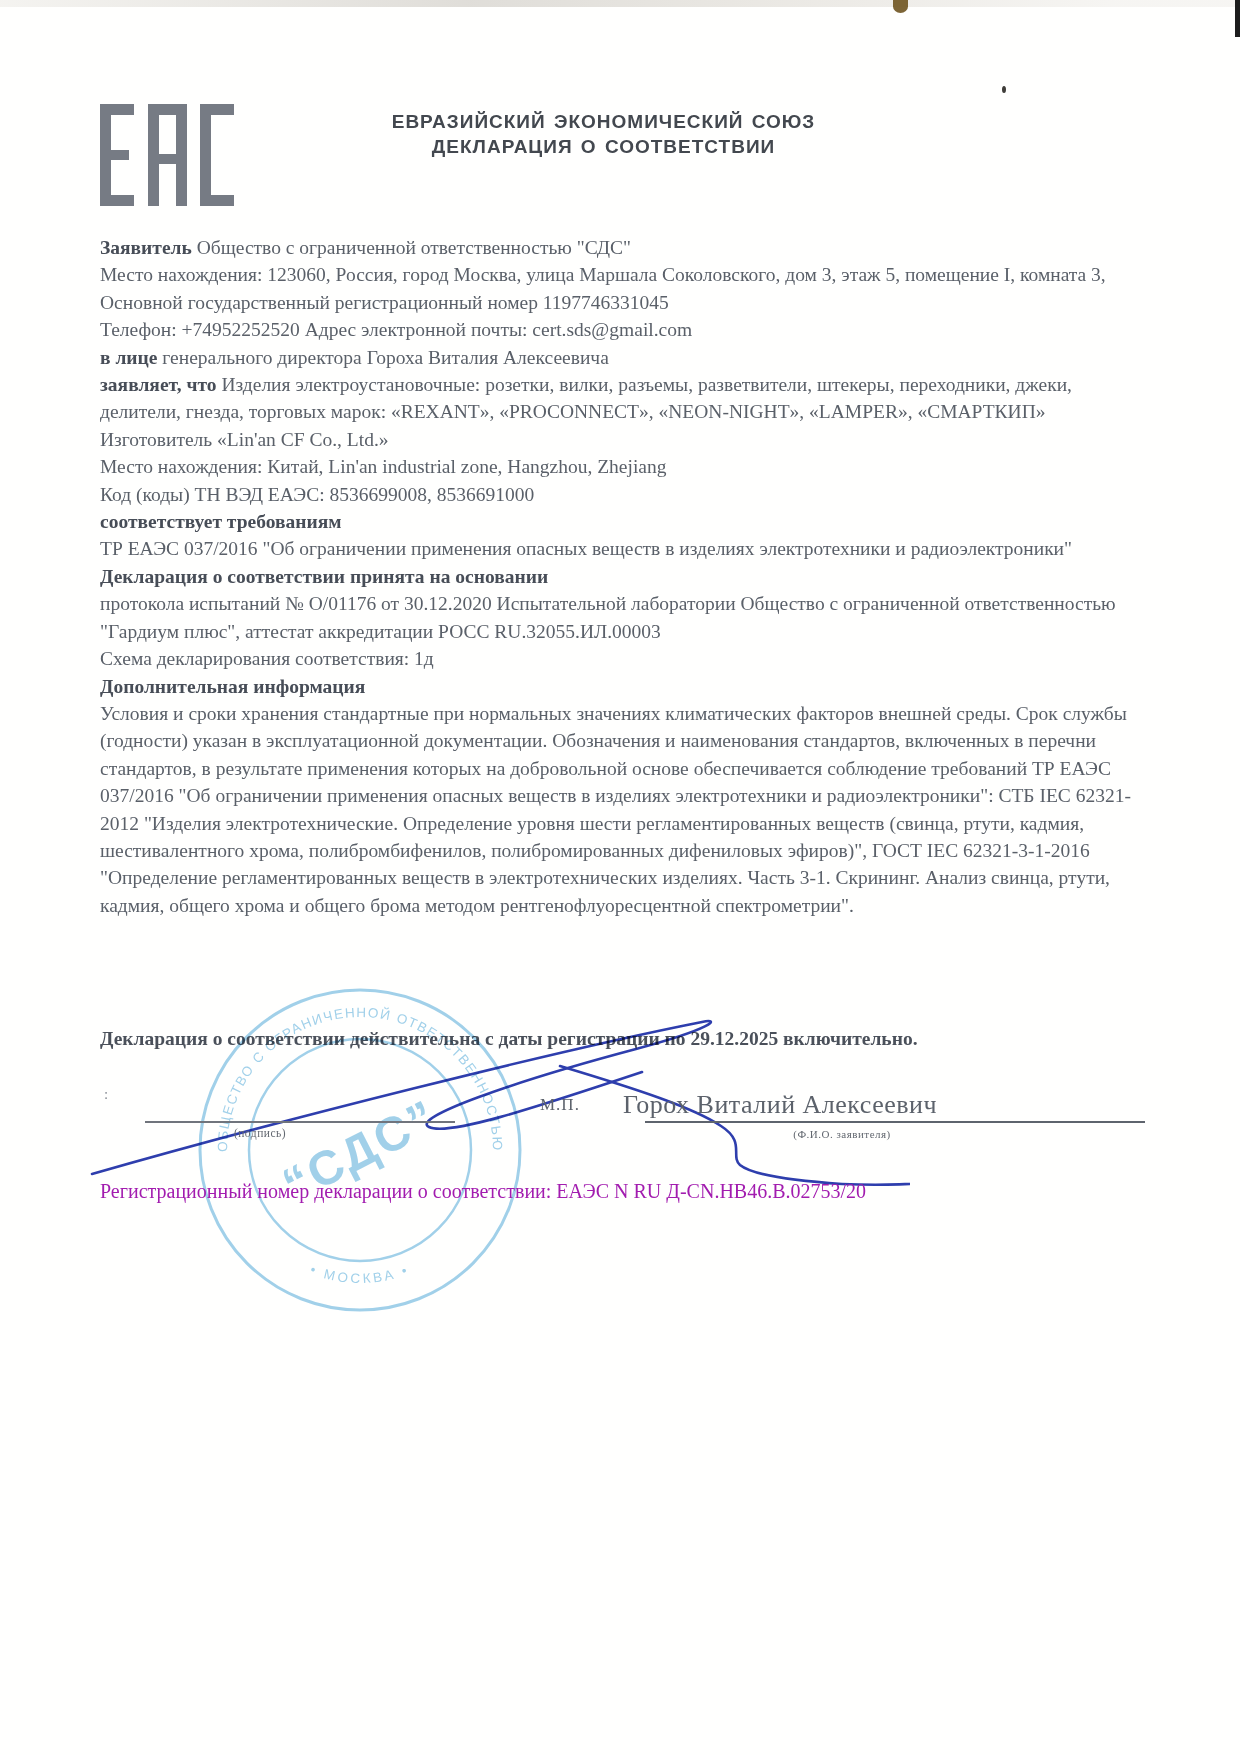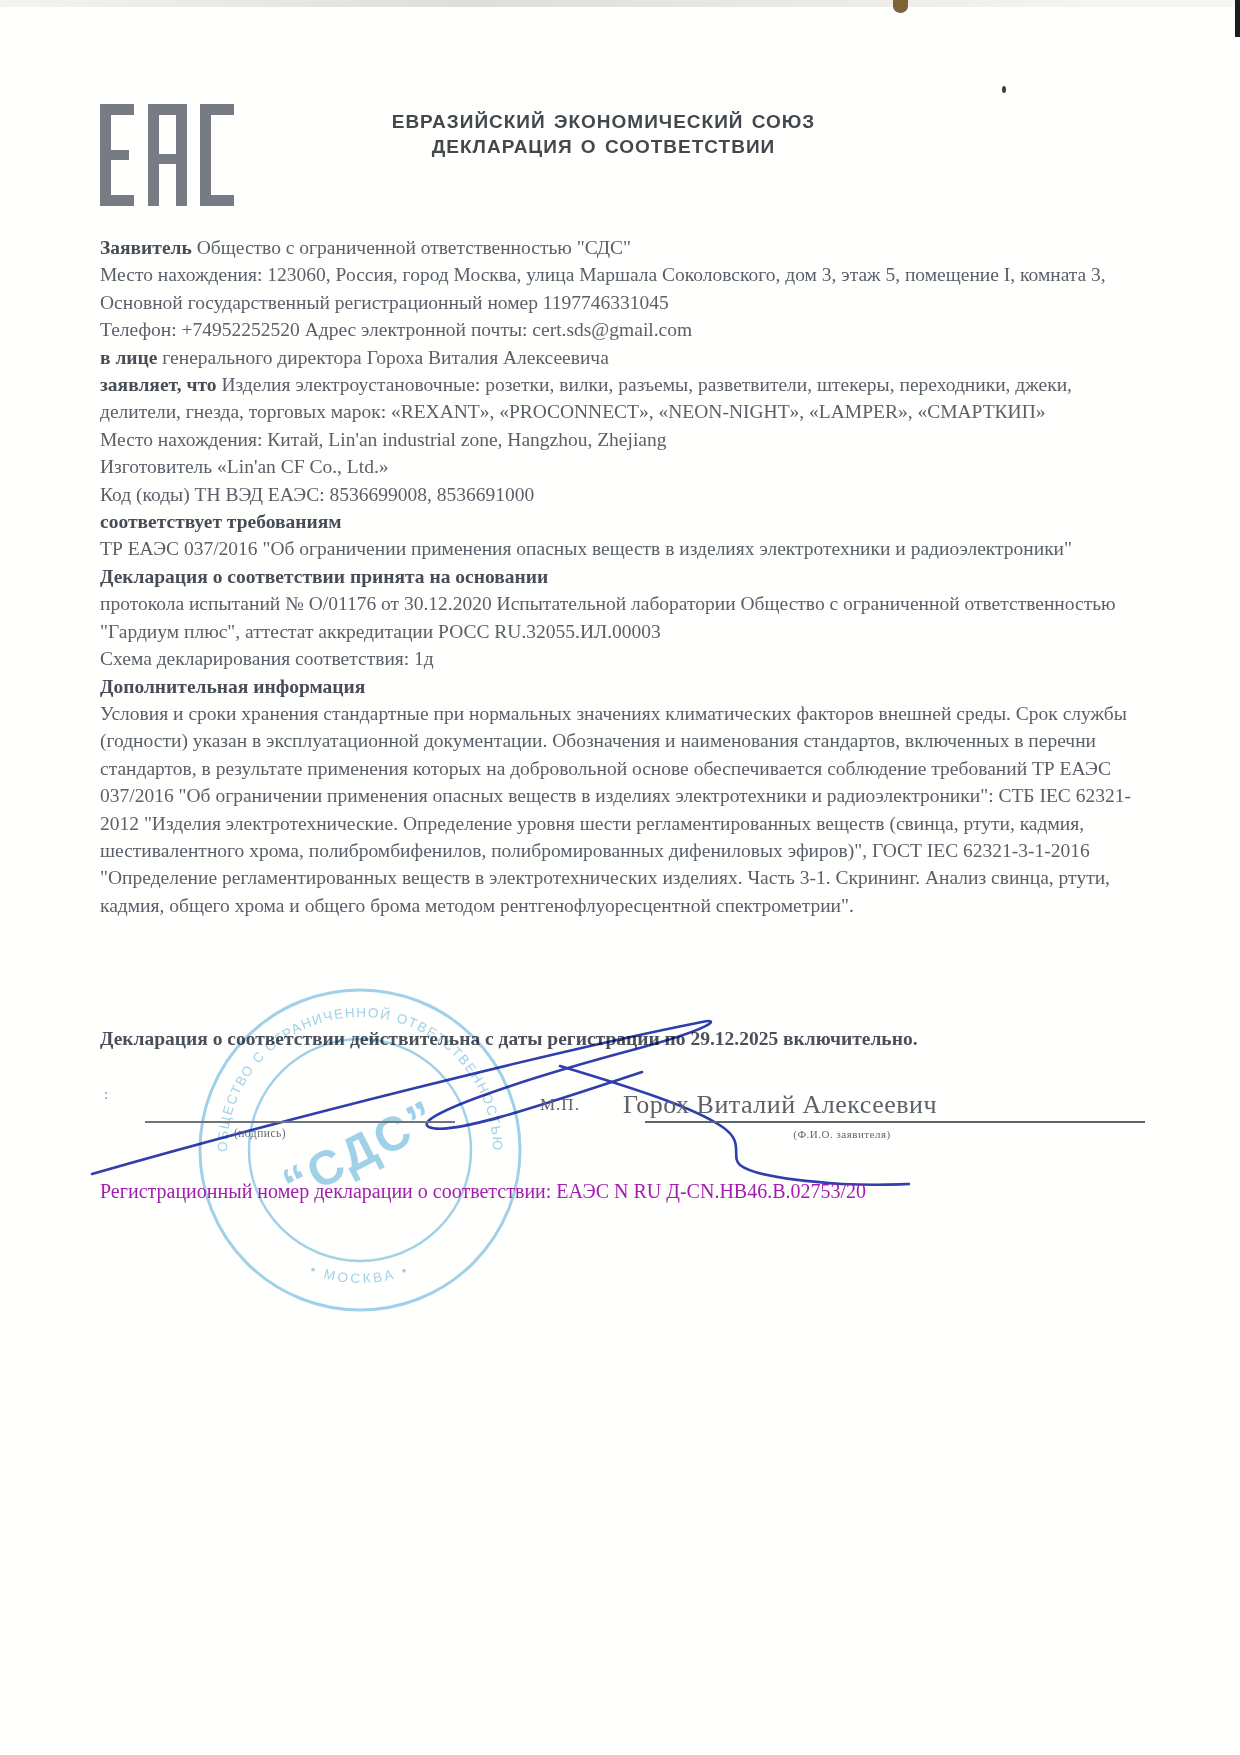--- a/index.html
+++ b/index.html
@@ -92,22 +92,22 @@
     <div>ЕВРАЗИЙСКИЙ ЭКОНОМИЧЕСКИЙ СОЮЗ</div>
     <div>ДЕКЛАРАЦИЯ О СООТВЕТСТВИИ</div>
   </div>
 
   <div class="body-text">
     <p><b>Заявитель </b><span>Общество с ограниченной ответственностью "СДС"</span></p>
     <p>Место нахождения: 123060, Россия, город Москва, улица Маршала Соколовского, дом 3, этаж 5, помещение I, комната 3, Основной государственный регистрационный номер 1197746331045</p>
     <p>Телефон: +74952252520 Адрес электронной почты: cert.sds@gmail.com</p>
     <p><b>в лице </b><span>генерального директора Гороха  Виталия Алексеевича</span></p>
     <p><b>заявляет, что </b><span>Изделия электроустановочные: розетки, вилки, разъемы, разветвители, штекеры, переходники, джеки, делители, гнезда, торговых марок: «REXANT», «PROCONNECT», «NEON-NIGHT», «LAMPER», «СМАРТКИП»</span></p>
+    <p>Изготовитель «Lin'an CF Co., Ltd.»</p>
     <p>Место нахождения: Китай, Lin'an industrial zone, Hangzhou, Zhejiang</p>
-    <p>Изготовитель «Lin'an CF Co., Ltd.»</p>
     <p>Код (коды) ТН ВЭД ЕАЭС: 8536699008, 8536691000</p>
     <p class="bold">соответствует требованиям</p>
     <p>ТР ЕАЭС  037/2016 "Об ограничении применения опасных веществ в изделиях электротехники и радиоэлектроники"</p>
     <p class="bold">Декларация о соответствии принята на основании</p>
     <p>протокола испытаний № О/01176 от 30.12.2020 Испытательной лаборатории Общество с ограниченной ответственностью "Гардиум  плюс", аттестат аккредитации РОСС  RU.32055.ИЛ.00003</p>
     <p>Схема декларирования соответствия: 1д</p>
     <p class="bold">Дополнительная информация</p>
     <p>Условия  и сроки хранения стандартные при нормальных значениях климатических факторов внешней среды. Срок службы (годности) указан  в эксплуатационной  документации.  Обозначения и наименования стандартов, включенных в перечни стандартов, в результате применения которых на добровольной основе обеспечивается соблюдение требований ТР ЕАЭС 037/2016 "Об ограничении применения опасных веществ в изделиях электротехники и радиоэлектроники": СТБ IEC 62321-2012  "Изделия электротехнические. Определение уровня шести регламентированных веществ (свинца, ртути, кадмия, шестивалентного хрома, полибромбифенилов, полибромированных дифениловых эфиров)", ГОСТ IEC 62321-3-1-2016 "Определение регламентированных веществ в электротехнических изделиях. Часть 3-1. Скрининг.  Анализ свинца, ртути, кадмия, общего хрома и общего брома методом рентгенофлуоресцентной спектрометрии".</p>
   </div>
 

